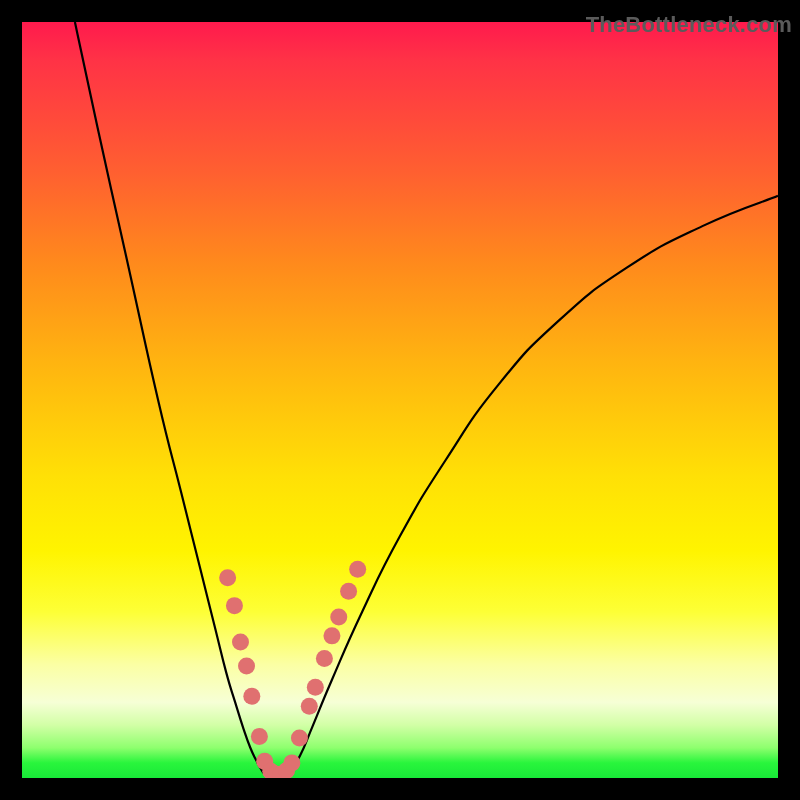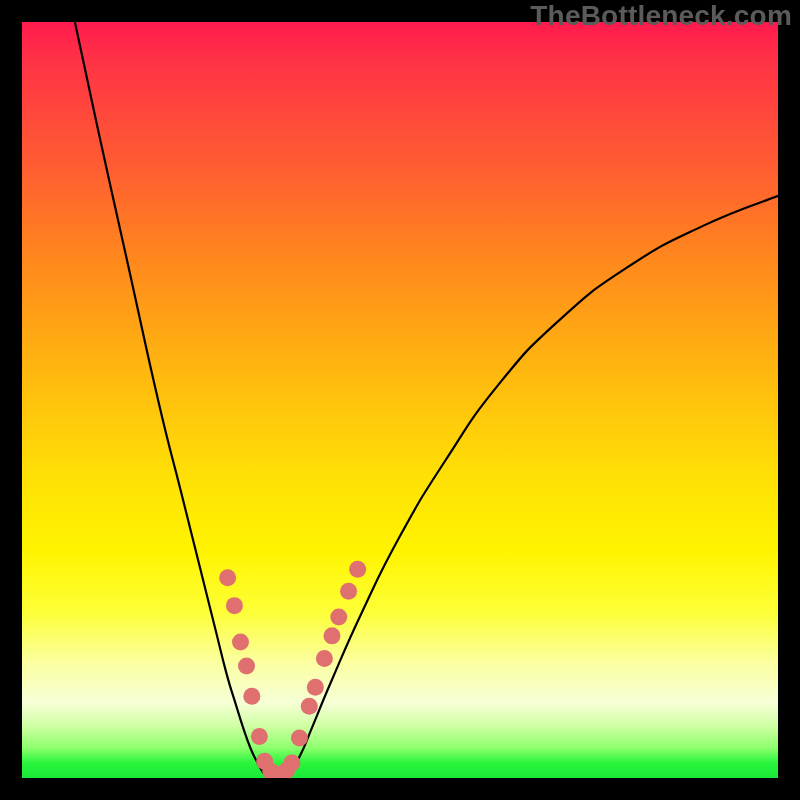--- a/index.html
+++ b/index.html
@@ -28,24 +28,24 @@
       #fbffa4 85%,
       #f6ffd6 90%,
       #d2ffa6 93%,
       #8eff6e 96%,
       #29f53c 98%,
       #18e838 100%
     );
   }
   .watermark {
     position: absolute;
-    top: 0px;
+    top: 12px;
     right: 8px;
     font-family: Arial, Helvetica, sans-serif;
-    font-size: 28px;
+    font-size: 22px;
     font-weight: 600;
     color: #5b5b5b;
     letter-spacing: 0.2px;
     user-select: none;
   }
   svg.overlay {
     position: absolute;
     left: 22px;
     top: 22px;
     width: 756px;

